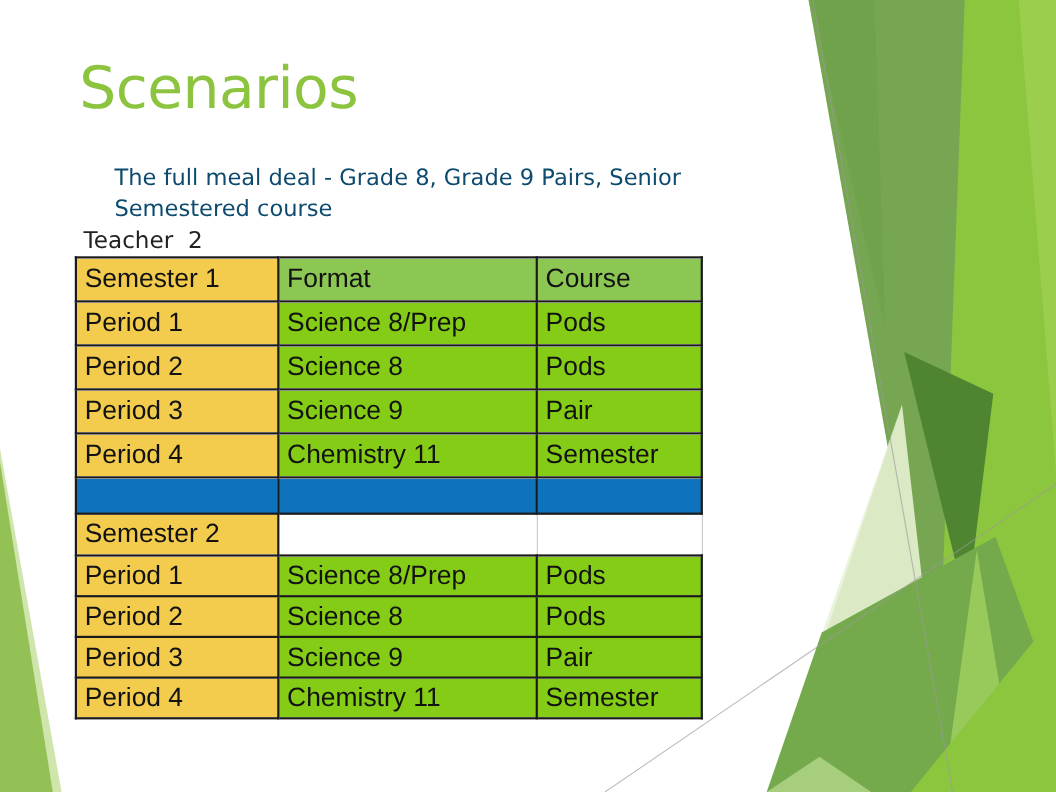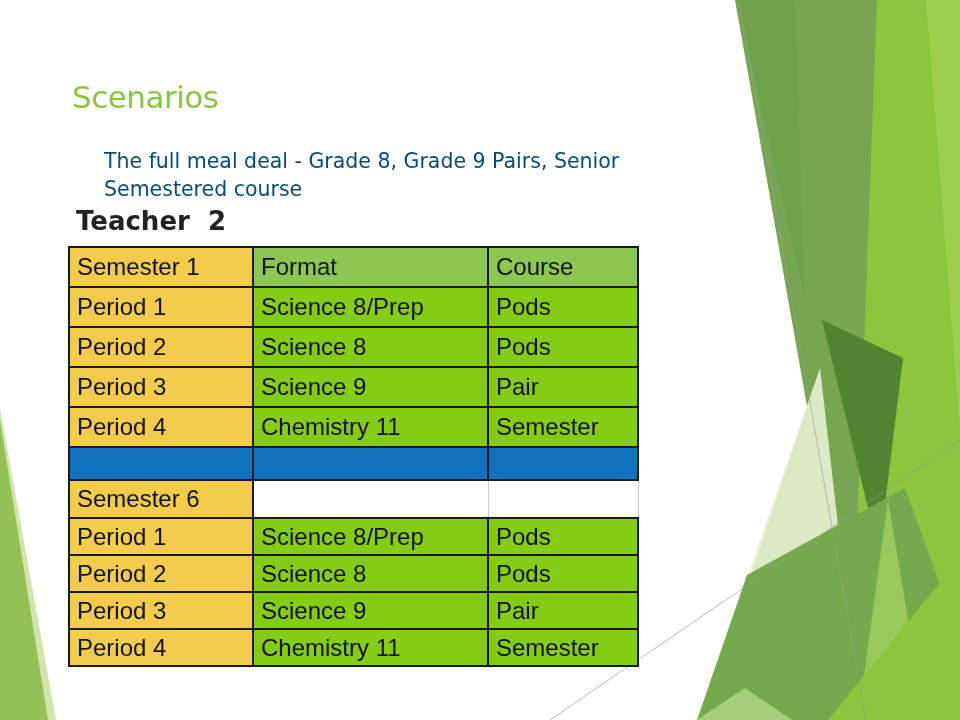--- a/index.html
+++ b/index.html
@@ -5,36 +5,36 @@
   html,body{margin:0;padding:0;}
   body{
     width:960px;height:720px;overflow:hidden;background:#ffffff;
     font-family:"DejaVu Sans",sans-serif;position:relative;
   }
   .slide{position:absolute;inset:0;width:960px;height:720px;}
   .deco{position:absolute;inset:0;z-index:0;pointer-events:none;}
   .content{position:absolute;inset:0;z-index:1;}
 
   .title{
-    position:absolute;left:72px;top:80px;
-    font-size:31px;line-height:1.1;font-weight:400;
+    position:absolute;left:72px;top:52px;
+    font-size:53px;line-height:1.1;font-weight:400;
     color:var(--title-green,#8CC43F);
     letter-spacing:-0.5px;
   }
   .subtitle{
     position:absolute;left:104px;top:147px;width:640px;
     font-size:20.5px;line-height:28px;color:#0c4a6e;font-weight:400;
   }
   .teacher-label{
     position:absolute;left:76px;top:206px;
-    font-size:26px;color:#222222;white-space:pre;font-weight:700;
+    font-size:21px;color:#222222;white-space:pre;font-weight:400;
   }
 
   table.schedule{
-    position:absolute;left:68px;top:246px;
+    position:absolute;left:68px;top:233px;
     border-collapse:collapse;table-layout:fixed;width:569px;
     font-family:"Liberation Sans",sans-serif;font-size:24px;color:#121212;
   }
   table.schedule col.c1{width:184px;}
   table.schedule col.c2{width:235px;}
   table.schedule col.c3{width:150px;}
   table.schedule th, table.schedule td{
     padding:0 0 0 7px;text-align:left;vertical-align:middle;
     font-weight:400;overflow:hidden;white-space:nowrap;
   }
@@ -120,21 +120,21 @@
             <td class="col1">Period 4</td>
             <td class="col2">Chemistry 11</td>
             <td class="col3">Semester</td>
           </tr>
           <tr class="row-divider">
             <td class="col1"></td>
             <td class="col2"></td>
             <td class="col3"></td>
           </tr>
           <tr class="row-section">
-            <td class="col1">Semester 6</td>
+            <td class="col1">Semester 2</td>
             <td class="col2"></td>
             <td class="col3"></td>
           </tr>
           <tr class="row-data">
             <td class="col1">Period 1</td>
             <td class="col2">Science 8/Prep</td>
             <td class="col3">Pods</td>
           </tr>
           <tr class="row-data">
             <td class="col1">Period 2</td>

